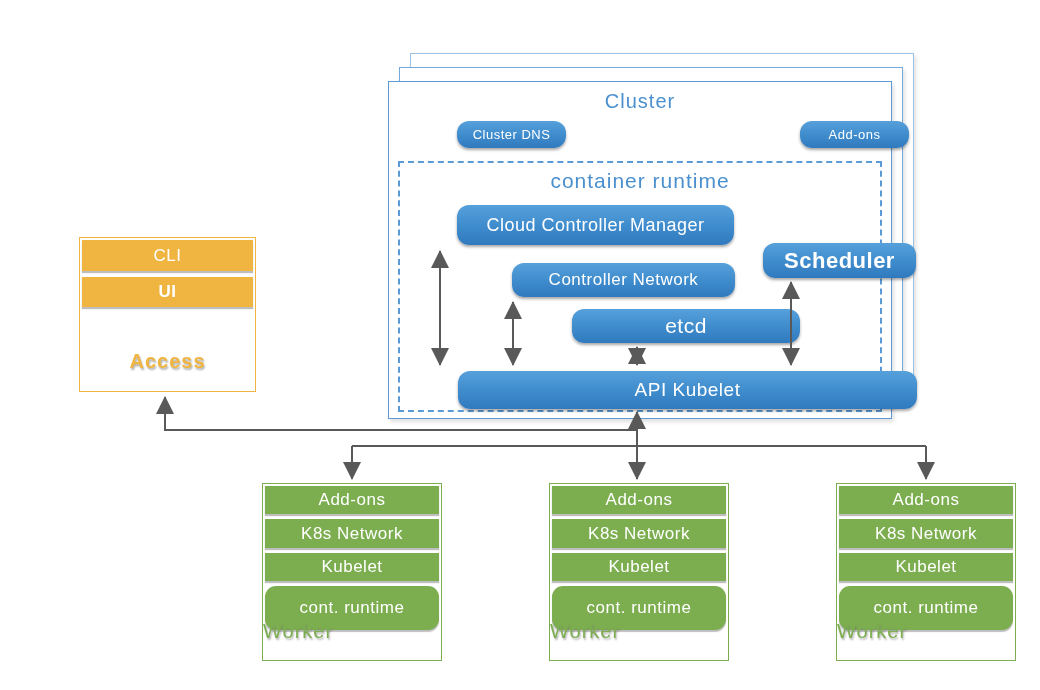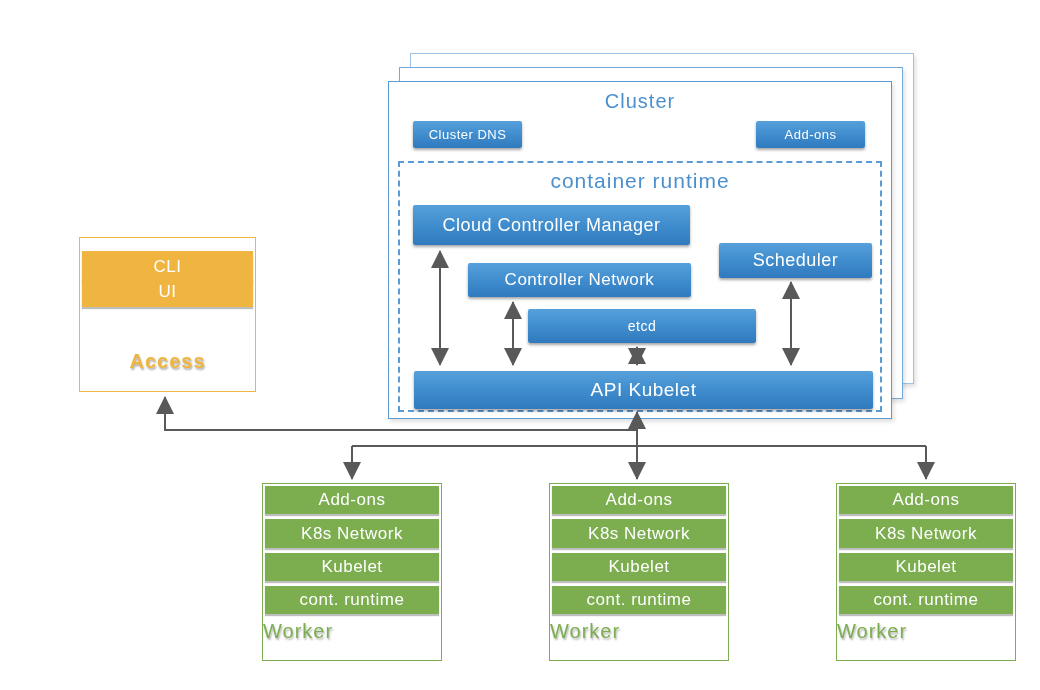--- a/index.html
+++ b/index.html
@@ -13,52 +13,53 @@
   .layer-mid{left:399px;top:67px;width:502px;height:330px;border:1.5px solid #74a9dc;}
   .layer-front{left:388px;top:81px;width:502px;height:336px;border:1.5px solid #5b9bd5;}
   .master-title{
     position:absolute;left:0;top:8px;width:100%;text-align:center;
     color:#4a90ce;font-size:20px;letter-spacing:1px;
   }
   
   .bluebox{
     position:absolute;display:flex;align-items:center;justify-content:center;
     background:linear-gradient(180deg,#56a0db 0%,#3e8bcc 55%,#3079be 100%);
-    border-radius:2px;color:#ffffff;box-shadow:0 2px 3px rgba(0,0,0,0.35);
+    border-radius:12px;color:#ffffff;box-shadow:0 2px 3px rgba(0,0,0,0.35);
     letter-spacing:0.5px;
+    margin-left:44px;
   }
   .btn-small{font-size:13px;}
   .cluster-dns{left:24px;top:39px;width:109px;height:27px;}
   .addons-master{left:367px;top:39px;width:109px;height:27px;}
   
   .runtime{
     position:absolute;left:9px;top:79px;width:484px;height:251px;
     border:2px dashed #5b9bd5;box-sizing:border-box;
   }
   .runtime-title{
     position:absolute;left:0;top:6px;width:100%;text-align:center;
     color:#4a90ce;font-size:21px;letter-spacing:1px;
   }
   .ccm{left:13px;top:42px;width:277px;height:40px;font-size:18px;}
   .cm{left:68px;top:100px;width:223px;height:34px;font-size:17px;}
-  .scheduler{left:319px;top:80px;width:153px;height:35px;font-size:18px;}
-  .etcd{left:128px;top:146px;width:228px;height:34px;font-size:14px;}
+  .scheduler{left:319px;top:80px;width:153px;height:35px;font-size:22px;font-weight:bold;}
+  .etcd{left:128px;top:146px;width:228px;height:34px;font-size:21px;}
   .apiserver{left:14px;top:208px;width:459px;height:38px;font-size:19px;}
   
   .access{
     position:absolute;left:79px;top:237px;width:177px;height:155px;
     border:1.5px solid #f0b541;background:#ffffff;box-sizing:border-box;
   }
   .orangerow{
     position:absolute;left:2px;right:2px;display:flex;align-items:center;justify-content:center;
     background:#f0b541;color:#ffffff;font-size:17px;letter-spacing:0.5px;
     box-shadow:0 2px 1px rgba(110,110,110,0.45);
   }
-  .access-r1{top:2px;height:31px;margin-top:11px;}
-  .access-r2{top:39px;height:30px;}
+  .access-r1{top:2px;height:31px;}
+  .access-r2{top:39px;height:30px;font-weight:bold;}
   .access-r3{top:75px;height:30px;}
   .access-label{
     position:absolute;left:0;top:112px;width:100%;text-align:center;
     color:#f0b541;font-size:20px;letter-spacing:1px;
     text-shadow:1px 2px 2px rgba(110,110,110,0.55);
     font-weight:bold;
   }
   
   .worker{
     position:absolute;top:483px;width:180px;height:178px;
@@ -66,21 +67,21 @@
   }
   .worker-1{left:262px;} .worker-2{left:549px;} .worker-3{left:836px;}
   .greenrow{
     position:absolute;left:2px;right:2px;display:flex;align-items:center;justify-content:center;
     background:#7cae50;color:#ffffff;font-size:17px;letter-spacing:0.5px;
     box-shadow:0 2px 1px rgba(110,110,110,0.45);
   }
   .w-r1{top:2px;height:28px;}
   .w-r2{top:35px;height:29px;}
   .w-r3{top:69px;height:28px;}
-  .w-r4{top:102px;height:28px;}
+  .w-r4{top:102px;height:44px;border-radius:11px;}
   .worker-label{
     position:absolute;left:0;top:136px;width:100%;text-align:left;
     color:#7cae50;font-size:20px;letter-spacing:1px;
     text-shadow:1px 2px 2px rgba(110,110,110,0.5);
   }
   
   .connectors{position:absolute;left:0;top:0;width:1040px;height:690px;pointer-events:none;}
 </style>
 </head>
 <body>

